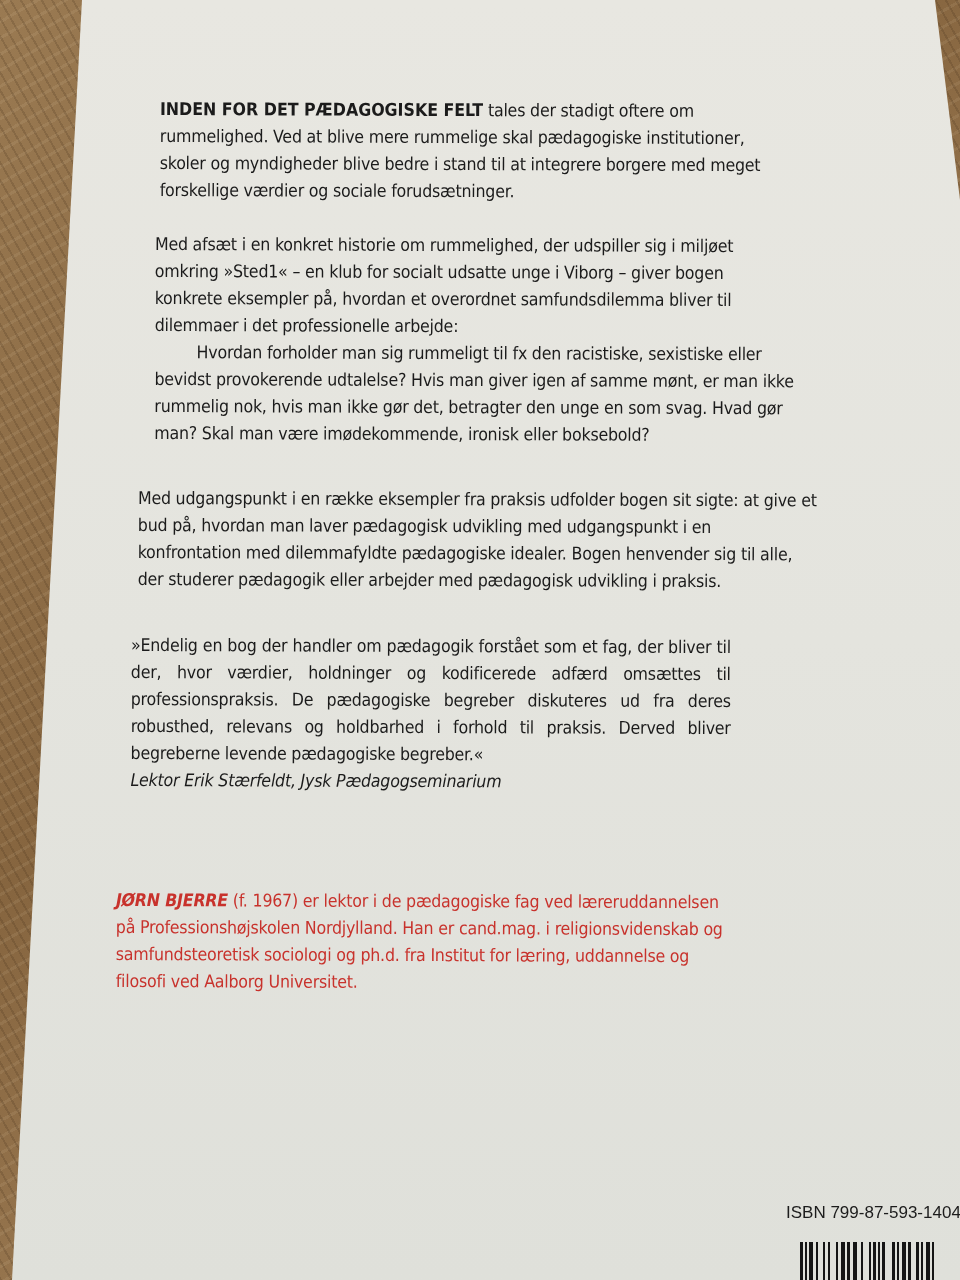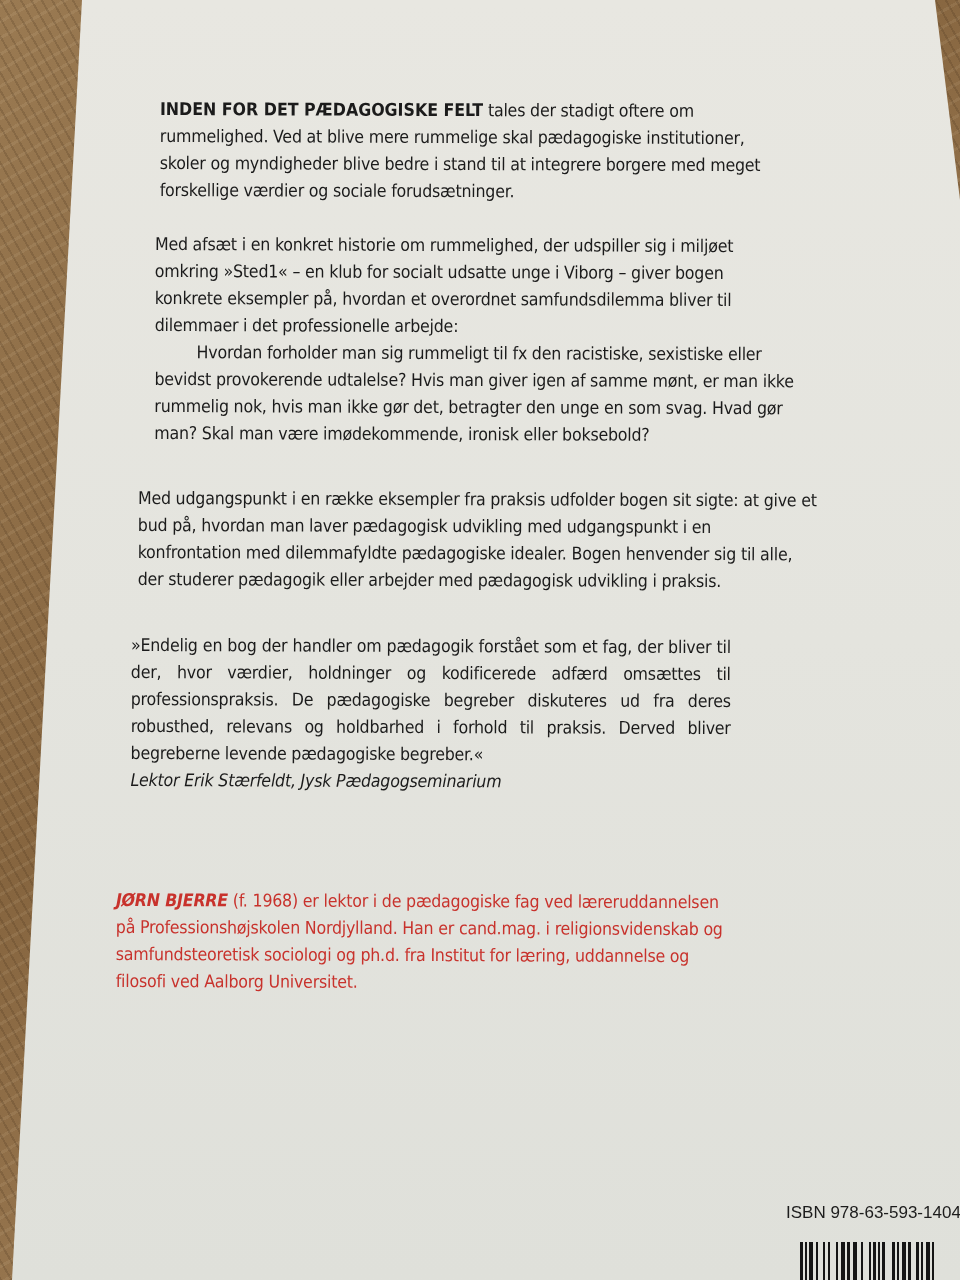--- a/index.html
+++ b/index.html
@@ -126,24 +126,24 @@
 <div class="text-block purpose">
   <p>Med udgangspunkt i en række eksempler fra praksis udfolder bogen sit sigte: at give et bud på, hvordan man laver pædagogisk udvikling med udgangspunkt i en konfrontation med dilemmafyldte pædagogiske idealer. Bogen henvender sig til alle, der studerer pædagogik eller arbejder med pædagogisk udvikling i praksis.</p>
 </div>
 
 <div class="text-block quote">
   <p>»Endelig en bog der handler om pædagogik forstået som et fag, der bliver til der, hvor værdier, holdninger og kodificerede adfærd omsættes til professionspraksis. De pædagogiske begreber diskuteres ud fra deres robusthed, relevans og holdbarhed i forhold til praksis. Derved bliver begreberne levende pædagogiske begreber.«</p>
   <p class="attribution">Lektor Erik Stærfeldt, Jysk Pædagogseminarium</p>
 </div>
 
 <div class="text-block bio">
-  <p><span class="author">JØRN BJERRE</span><span> (f. 1968) er lektor i de pædagogiske fag ved læreruddannelsen på Professionshøjskolen Nordjylland. Han er cand.mag. i religionsvidenskab og samfundsteoretisk sociologi og ph.d. fra Institut for læring, uddannelse og filosofi ved Aalborg Universitet.</span></p>
+  <p><span class="author">JØRN BJERRE</span><span> (f. 1967) er lektor i de pædagogiske fag ved læreruddannelsen på Professionshøjskolen Nordjylland. Han er cand.mag. i religionsvidenskab og samfundsteoretisk sociologi og ph.d. fra Institut for læring, uddannelse og filosofi ved Aalborg Universitet.</span></p>
 </div>
 
-<div class="isbn">ISBN 978-63-593-1404</div>
+<div class="isbn">ISBN 799-87-593-1404</div>
 
 <div class="barcode">
   <span style="width:3px;margin-right:2px"></span>
   <span style="width:2px;margin-right:2px"></span>
   <span style="width:4px;margin-right:3px"></span>
   <span style="width:2px;margin-right:5px"></span>
   <span style="width:2px;margin-right:3px"></span>
   <span style="width:2px;margin-right:6px"></span>
   <span style="width:2px;margin-right:3px"></span>
   <span style="width:4px;margin-right:2px"></span>

